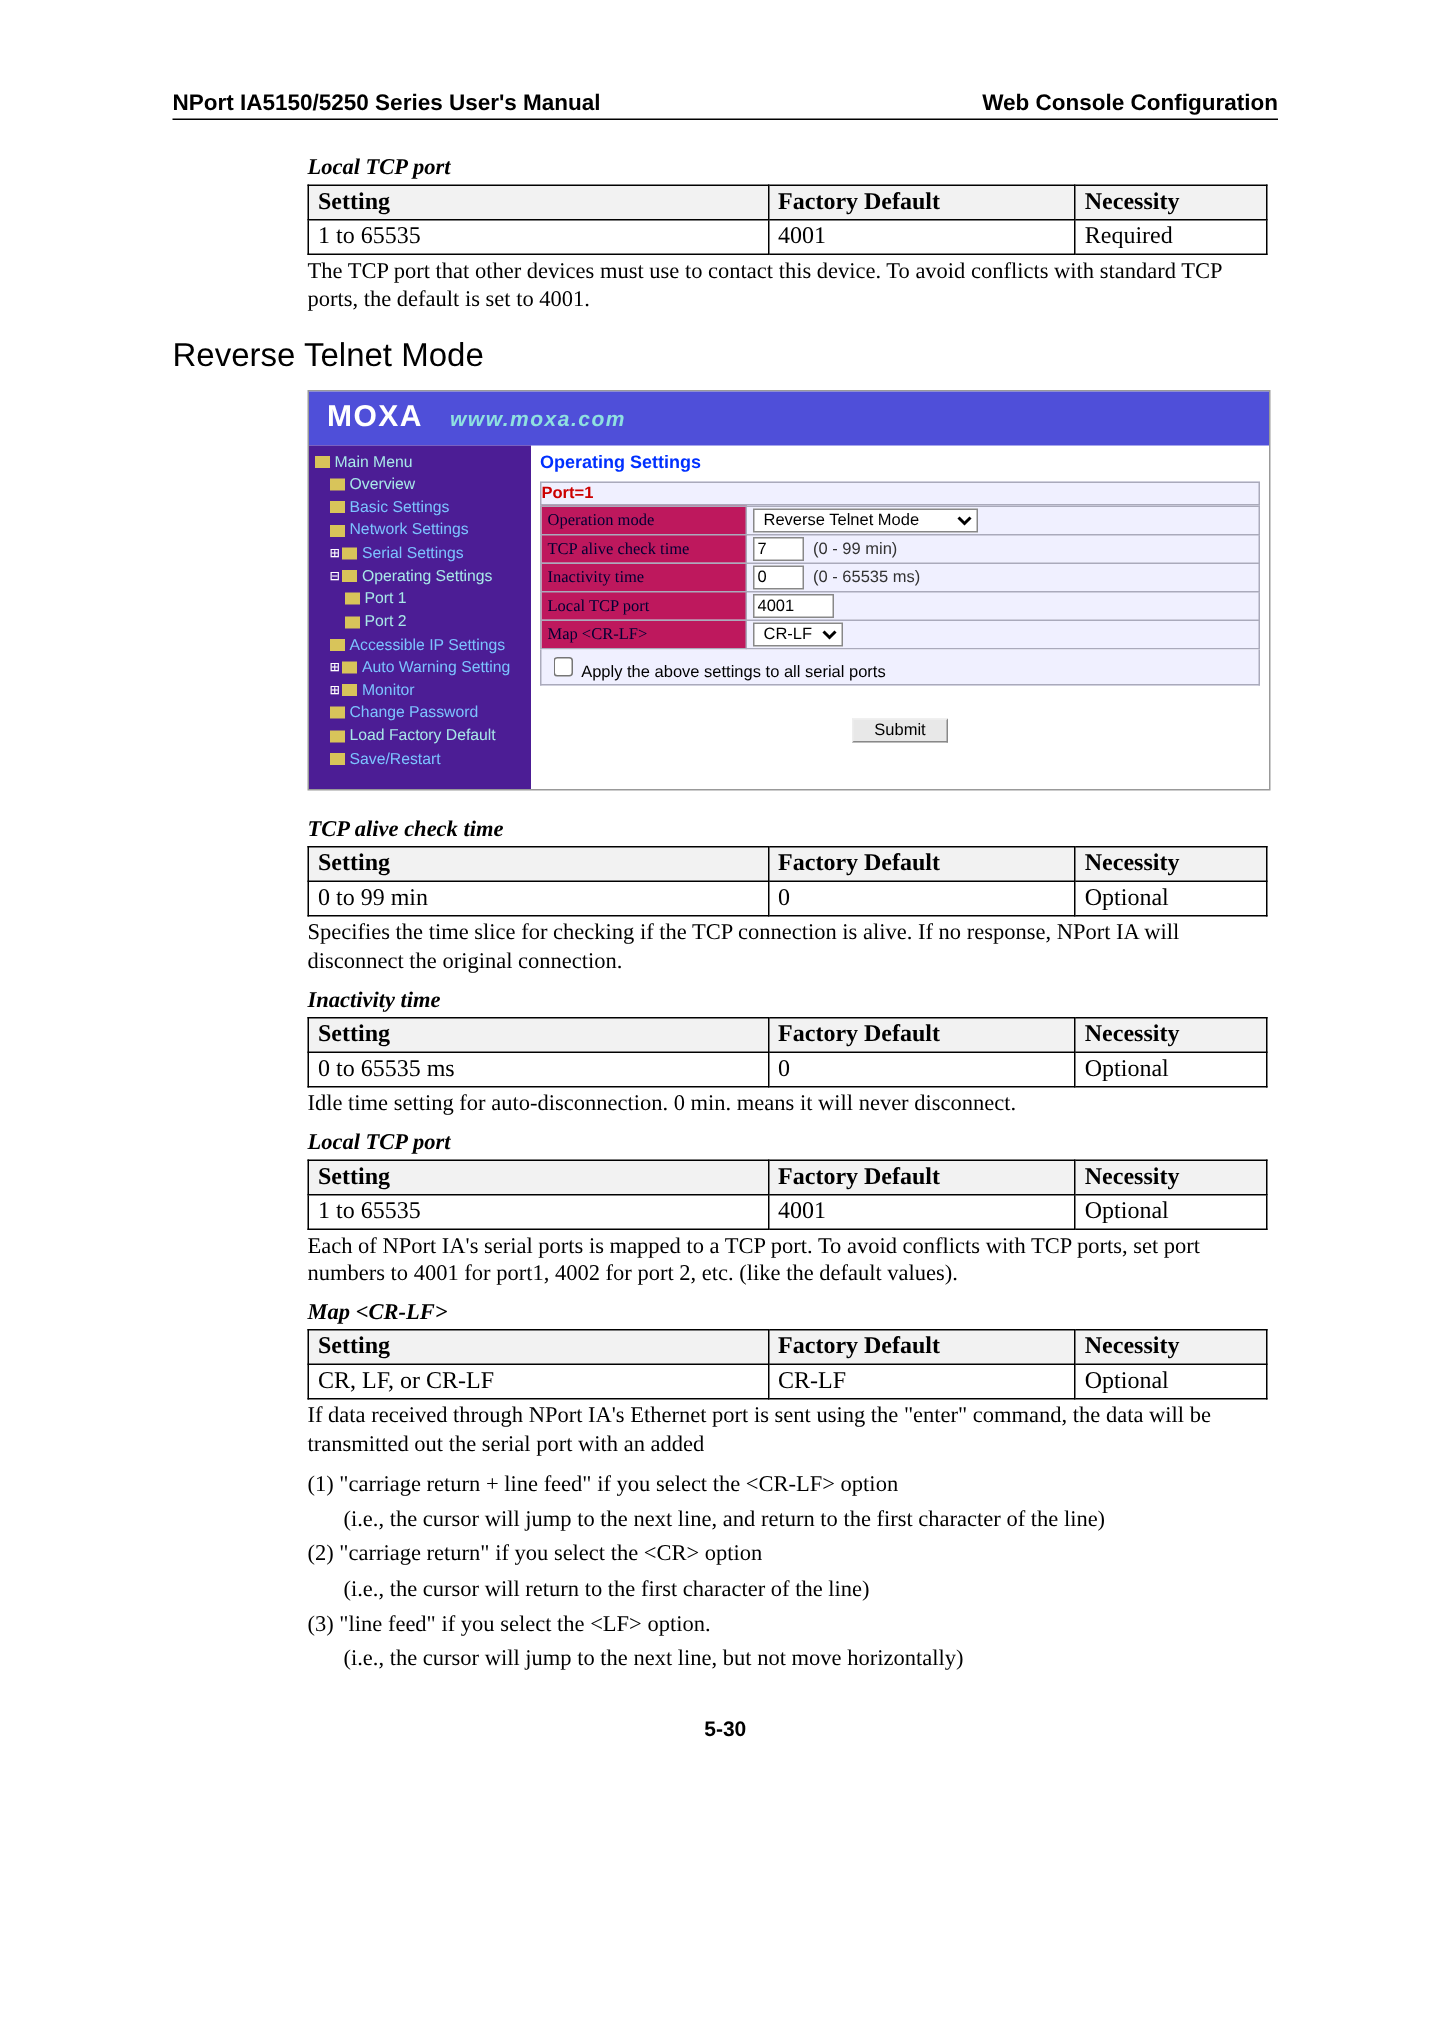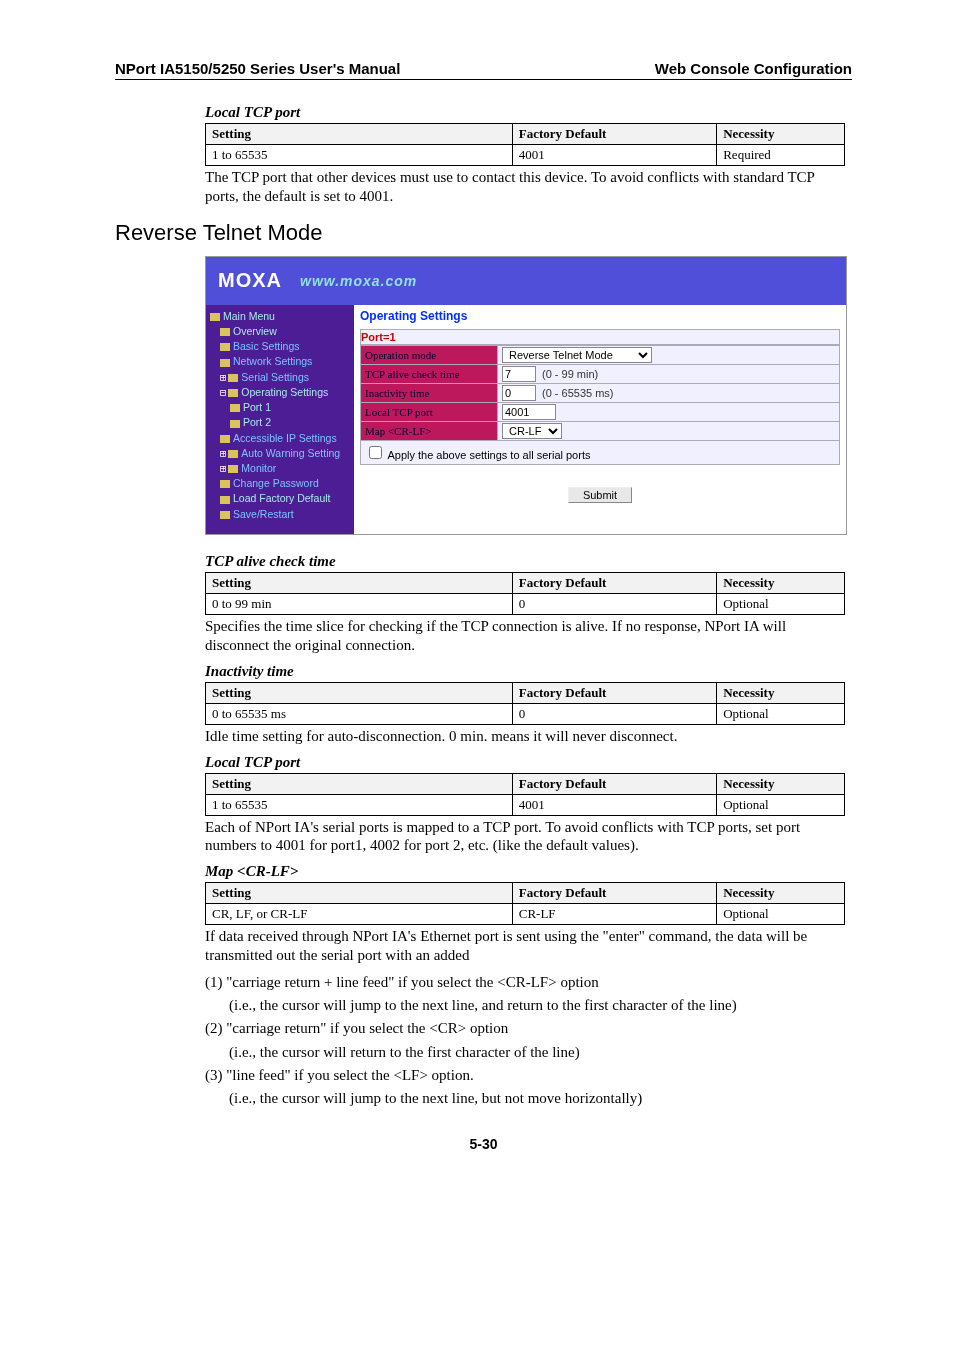--- a/index.html
+++ b/index.html
@@ -27,21 +27,21 @@
     font-family: "Times New Roman", serif;
     font-weight: bold;
     font-style: italic;
     font-size: 15px;
     margin: 6px 0 2px 90px;
   }
   .param-table {
     border-collapse: collapse;
     margin-left: 90px;
     width: 640px;
-    font-size: 13px;
+    font-size: 16px;
   }
   .param-table td, .param-table th {
     border: 1px solid #000;
     padding: 2px 6px;
     text-align: left;
   }
   .param-table th {
     font-weight: bold;
     background: #f2f2f2;
   }
@@ -59,21 +59,21 @@
   .screenshot {
     margin: 0 0 18px 90px;
     width: 640px;
     border: 1px solid #999;
     font-family: Tahoma, Arial, sans-serif;
     font-size: 11px;
     background: #fff;
   }
   .ss-top {
     background: #4f4fd9;
-    height: 48px;
+    height: 36px;
     display: flex;
     align-items: center;
     padding-left: 12px;
     gap: 18px;
   }
   .ss-logo {
     font-family: Arial, sans-serif;
     font-weight: bold;
     font-size: 20px;
     color: #fff;

